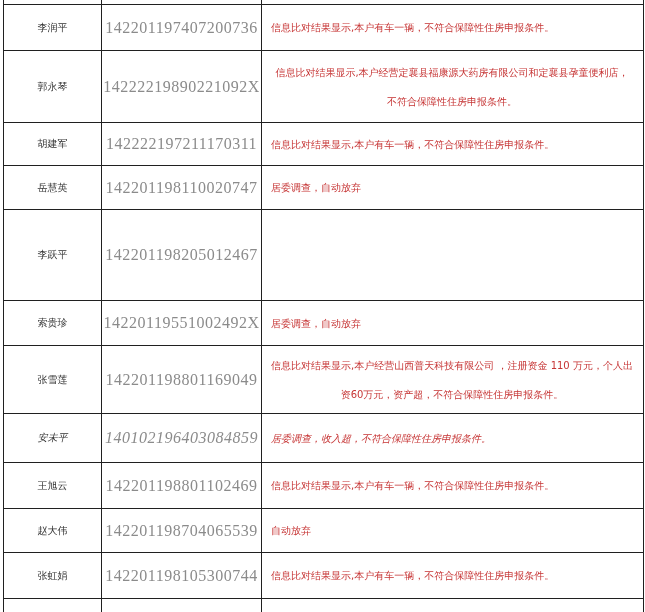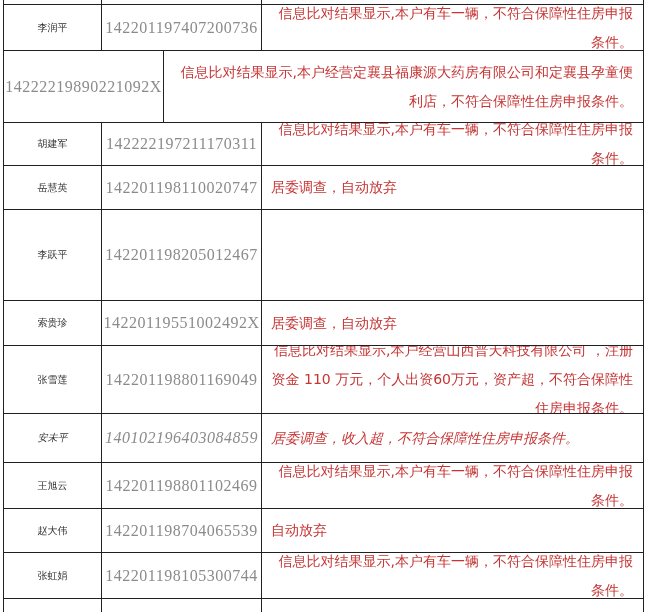--- a/index.html
+++ b/index.html
@@ -45,23 +45,23 @@
     color: var(--id-color);
     font-size: 16px;
     font-family: "Liberation Serif", "DejaVu Serif", serif;
     letter-spacing: 0.5px;
   }
   .cell-remark {
     flex: 1;
     display: flex; align-items: center;
     padding: 4px 10px 4px 9px;
     color: var(--remark-color);
-    font-size: 14px;
+    font-size: 10px;
     line-height: 29px;
-    text-align: right;
+    text-align: center;
   }
 </style>
 </head>
 <body>
 
 <div class="doc-table" id="table-root">
     <div class="t-row" style="height: 4px;">
       <div class="cell cell-name"></div>
       <div class="cell cell-id"></div>
       <div class="cell cell-remark">
@@ -69,20 +69,21 @@
       </div>
     </div>
     <div class="t-row" style="height: 45px;">
       <div class="cell cell-name">李润平</div>
       <div class="cell cell-id">142201197407200736</div>
       <div class="cell cell-remark">
         <span>信息比对结果显示,本户有车一辆，不符合保障性住房申报条件。</span>
       </div>
     </div>
     <div class="t-row" style="height: 71px;">
+      <div class="cell cell-name">郭永琴</div>
       <div class="cell cell-id">14222219890221092X</div>
       <div class="cell cell-remark">
         <span>信息比对结果显示,本户经营定襄县福康源大药房有限公司和定襄县孕童便利店，不符合保障性住房申报条件。</span>
       </div>
     </div>
     <div class="t-row" style="height: 42px;">
       <div class="cell cell-name">胡建军</div>
       <div class="cell cell-id">142222197211170311</div>
       <div class="cell cell-remark">
         <span>信息比对结果显示,本户有车一辆，不符合保障性住房申报条件。</span>

